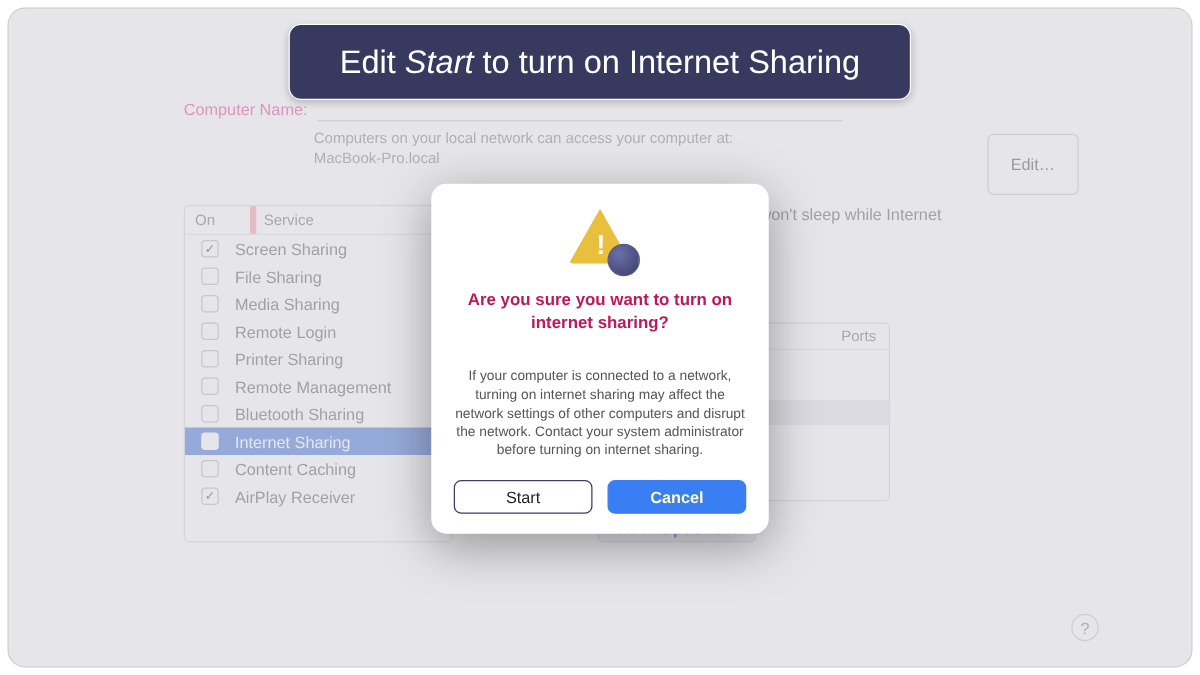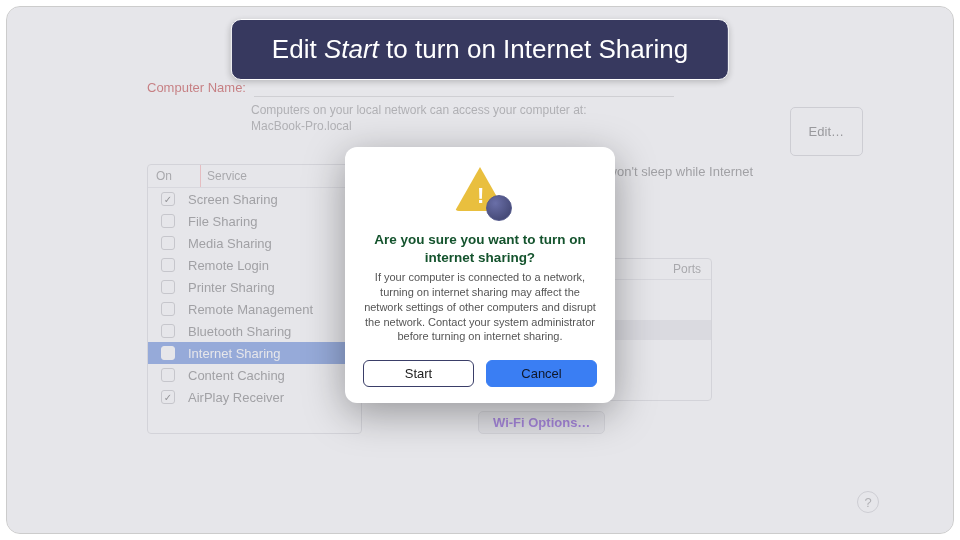--- a/index.html
+++ b/index.html
@@ -45,21 +45,21 @@
     .prefs {
       position: absolute;
       top: 70px;
       left: 140px;
       right: 50px;
       bottom: 10px;
       font-size: 13px;
       color: #555;
     }
     .row-name { display:flex; align-items:center; gap: 8px; }
-    .row-name label { color:#b91c1c; }
+    .row-name label { color:#ec4899; }
     .row-name input {
       border: none;
       border-bottom: 1px solid #ccc;
       background: transparent;
       width: 420px;
       padding: 2px 4px;
     }
     .sub-hint {
       margin-left: 104px;
       margin-top: 6px;
@@ -91,21 +91,21 @@
       overflow: hidden;
     }
     .service-header {
       display: flex;
       border-bottom: 1px solid #e0e0e4;
       font-size: 12px;
       color: #777;
       gap: 12px;
     }
     .service-header .col-on { width: 40px; padding: 4px 8px; }
-    .service-header .col-svc { flex:1; padding: 4px 6px; border-left: 1px solid #fca5a5; }
+    .service-header .col-svc { flex:1; padding: 4px 6px; border-left: 5px solid #fca5a5; }
     .service-row {
       display:flex;
       align-items:center;
       height: 22px;
       font-size: 13px;
       color: #666;
     }
     .service-row .chk {
       width: 40px;
       display:flex;
@@ -243,23 +243,23 @@
       position:absolute;
       right: -4px; bottom: -4px;
       width: 26px; height: 26px;
       border-radius: 50%;
       background: radial-gradient(circle at 35% 30%, #6a6fa8, #3a3e68);
       border: 1px solid #555a8c;
     }
     .dialog-title {
       font-weight: 600;
       font-size: 13.5px;
-      color: #14532d;
+      color: #be185d;
       line-height:1.3;
-      margin-bottom: 4px;
+      margin-bottom: 28px;
     }
     .dialog-body {
       font-size: 11px;
       color: #555;
       line-height: 1.35;
       margin-bottom: 16px;
     }
     .dialog-buttons { display:flex; gap: 12px; }
     .btn {
       flex: 1;
@@ -269,21 +269,22 @@
       cursor: pointer;
     }
     .btn-start {
       background: #fff;
       border: 1.5px solid #3a3e68;
       color: #222;
     }
     .btn-cancel {
       background: #3a7ef3;
       border: 1px solid #3a7ef3;
-      color: #0f172a;
+      color: #fef9c3;
+      font-weight: bold;
     }
   </style>
 </head>
 <body>
 
 <div class="frame">
 
   <div class="prefs">
     <div class="row-name">
       <label>Computer Name:</label>

